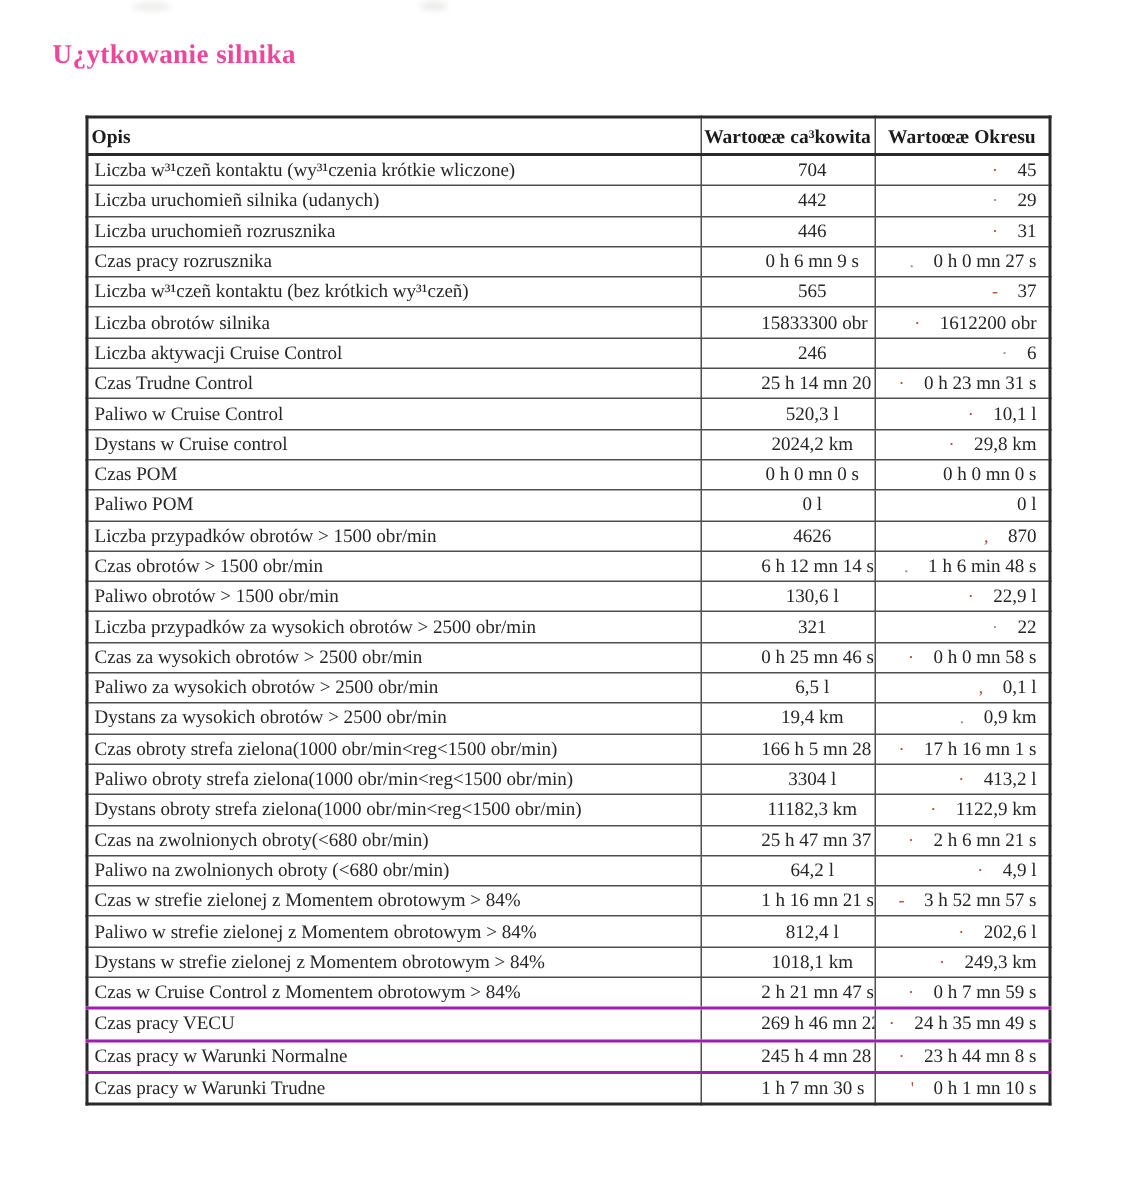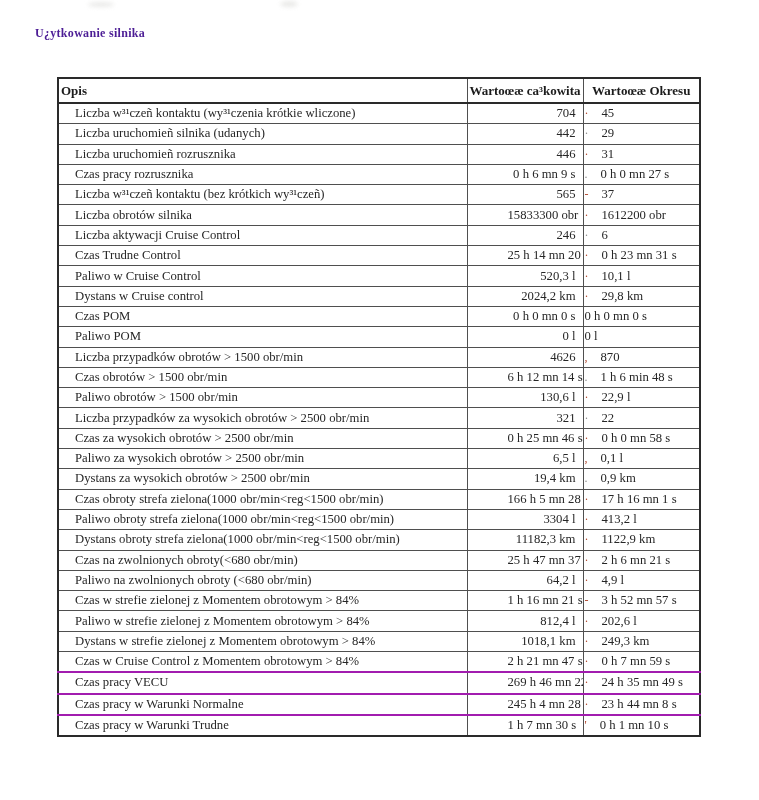--- a/index.html
+++ b/index.html
@@ -11,23 +11,23 @@
     width: 759px;
     height: 800px;
     position: relative;
     font-family: "Liberation Serif", "DejaVu Serif", serif;
     overflow: hidden;
   }
   .page-title {
     position: absolute;
     left: 35px;
     top: 26px;
-    font-size: 12px;
+    font-size: 18px;
     font-weight: bold;
-    color: #4c1d95;
+    color: #ec4899;
     letter-spacing: 0.3px;
     margin: 0;
   }
   table.report {
     position: absolute;
     left: 57px;
     top: 77px;
     width: 642px;
     border-collapse: collapse;
     table-layout: fixed;
@@ -49,23 +49,23 @@
     color: #1c1c1c;
     border-bottom: 2px solid #2a2a2a;
   }
   th.c1 { text-align: left; padding-left: 2px; }
   th.c2, th.c3 { text-align: center; }
   tbody td {
     height: 17.3px;
     font-size: 12.7px;
     color: #262626;
   }
-  td.c1 { text-align: left;  padding-left: 16px; }
-  td.c2 { text-align: right; padding-right: 7px; padding-left: 40px; }
-  td.c3 { text-align: left; padding-right: 8px; }
+  td.c1 { text-align: left;  padding-left: 4px; }
+  td.c2 { text-align: center; padding-right: 7px; padding-left: 40px; }
+  td.c3 { text-align: right; padding-right: 8px; }
   tr.thick-top td { border-top: 2px solid #a21caf; }
   .tick {
     display: inline-block;
     margin-right: 13px;
     font-size: 12px;
     line-height: 1;
   }
   .tick.red  { color: #b14a31; }
   .tick.gray { color: #8e8e8e; }
   .tick.none { visibility: hidden; margin-right: 0; }

